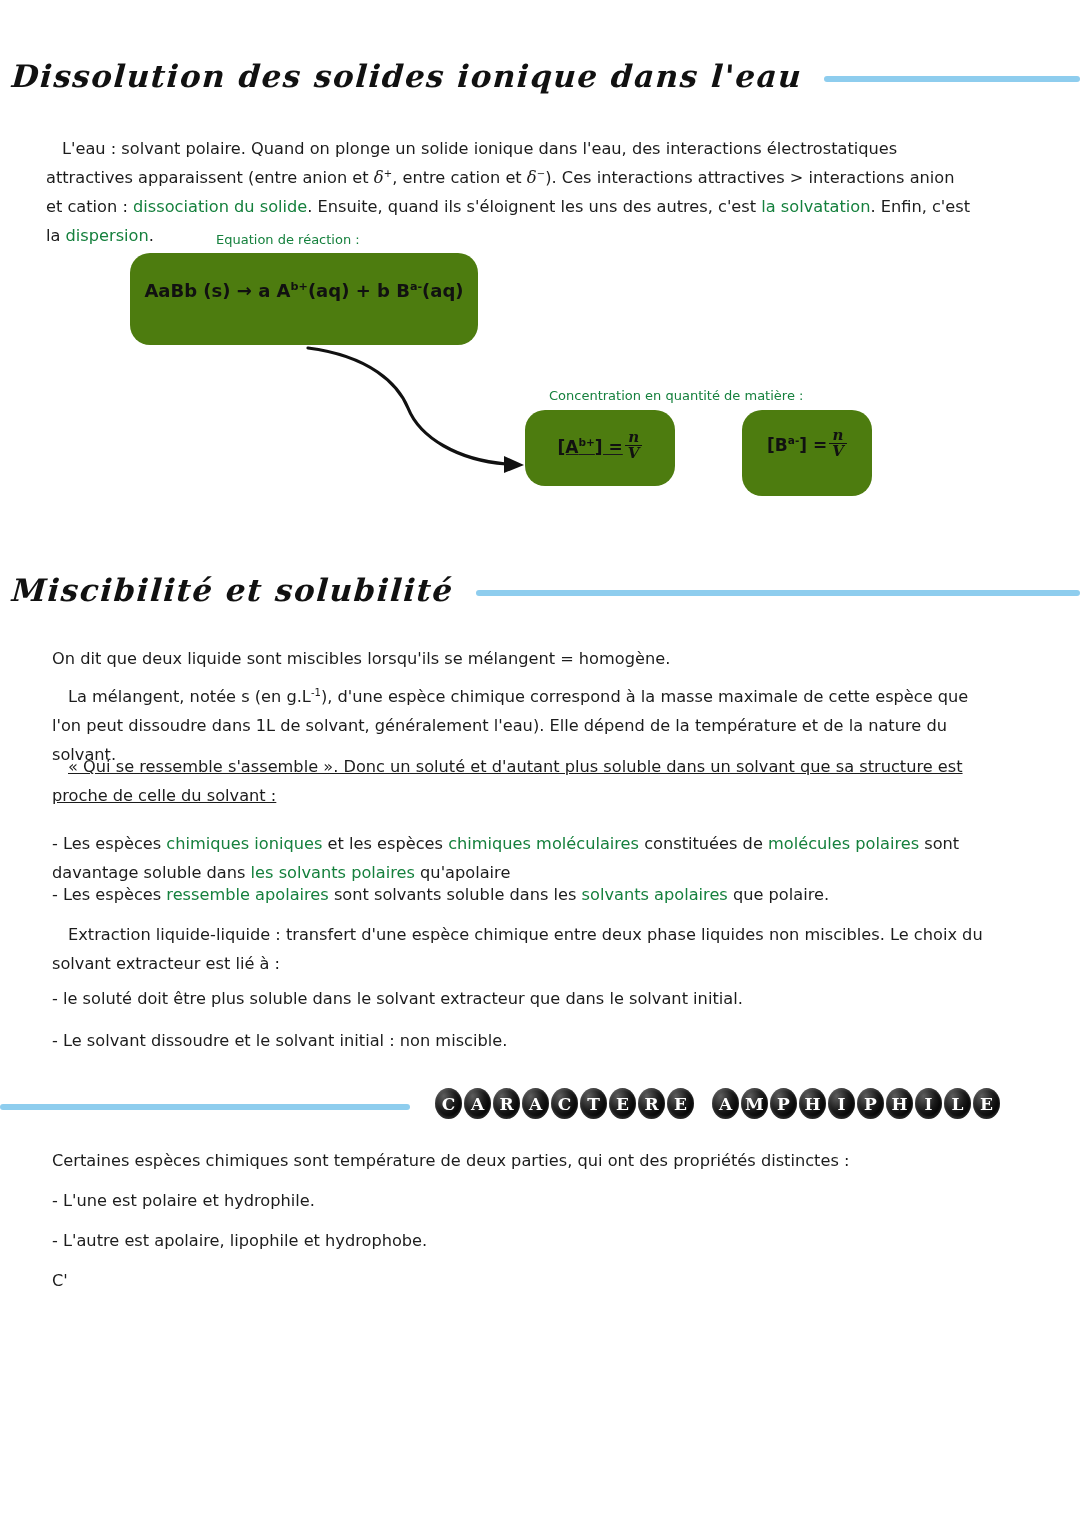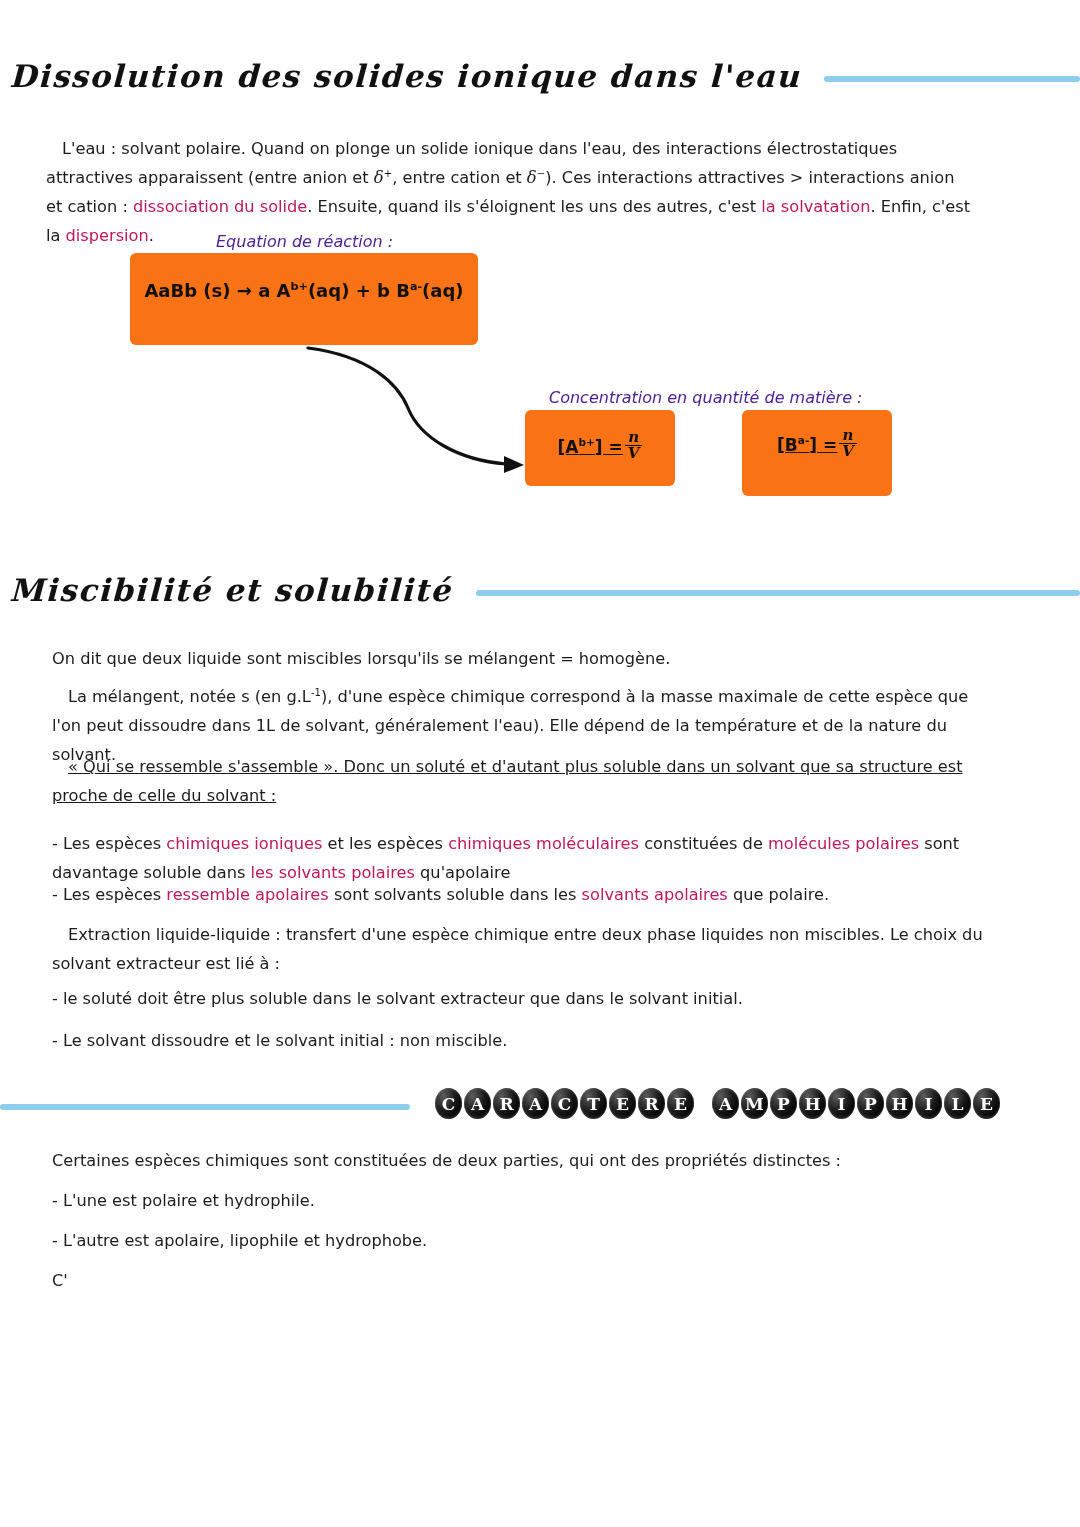--- a/index.html
+++ b/index.html
@@ -48,45 +48,44 @@
   
   .para {
     position: absolute;
     font-family: "DejaVu Sans", sans-serif;
     font-size: 16.2px;
     line-height: 29px;
     color: #1c1c1c;
     text-align: left;
   }
   .para.indent { text-indent: 16px; }
-  .blue { color: #be185d; }
+  .blue { color: #15803d; }
 
   sup.sm { font-size: 0.62em; vertical-align: super; line-height: 0; }
   .delta {
     font-family: "DejaVu Serif", serif;
     font-style: italic;
     font-size: 1.02em;
   }
 
   
   .bluebox {
     position: absolute;
-    background: #f97316;
-    border-radius: 6px;
+    background: #4d7c0f;
+    border-radius: 20px;
     display: flex;
     align-items: flex-start;
     justify-content: center;
   }
   .boxlabel {
     position: absolute;
     font-family: "DejaVu Sans", sans-serif;
-    font-size: 16px;
-    color: #4c1d95;
+    font-size: 13px;
+    color: #15803d;
     white-space: nowrap;
-    font-style: italic;
   }
   .eqtext {
     font-family: "DejaVu Sans", sans-serif;
     font-size: 18px;
     font-weight: 600;
     color: #111;
     white-space: nowrap;
   }
   .frac {
     display: inline-flex;
@@ -172,21 +171,21 @@
 
 <div class="bluebox" style="left:525px; top:410px; width:150px; height:76px;text-decoration:underline;">
   <div class="eqtext" style="margin-top:22px; font-size:17px;">
     <span>[A</span><sup class="sm">b+</sup><span>] =</span><span class="frac">
         <span class="num">n</span>
         <span class="den">V</span>
       </span>
   </div>
 </div>
 
-<div class="bluebox" style="left:742px; top:410px; width:150px; height:86px;text-decoration:underline;">
+<div class="bluebox" style="left:742px; top:410px; width:130px; height:86px;">
   <div class="eqtext" style="margin-top:20px; font-size:17px;">
     <span>[B</span><sup class="sm">a-</sup><span>] =</span><span class="frac">
         <span class="num">n</span>
         <span class="den">V</span>
       </span>
   </div>
 </div>
 
 <div class="section-head" style="top:572px;">
   <div class="title">Miscibilité et solubilité</div>
@@ -233,19 +232,19 @@
     <div class="key">P</div>
     <div class="key">H</div>
     <div class="key">I</div>
     <div class="key">P</div>
     <div class="key">H</div>
     <div class="key">I</div>
     <div class="key">L</div>
     <div class="key">E</div>
   </div>
 
-<div class="para" style="left:52px; top:1146px; width:940px;">Certaines espèces chimiques sont constituées de deux parties, qui ont des propriétés distinctes :</div>
+<div class="para" style="left:52px; top:1146px; width:940px;">Certaines espèces chimiques sont température de deux parties, qui ont des propriétés distinctes :</div>
 
 <div class="para" style="left:52px; top:1186px; width:940px;">- L'une est polaire et hydrophile.</div>
 
 <div class="para" style="left:52px; top:1226px; width:940px;">- L'autre est apolaire, lipophile et hydrophobe.</div>
 
 <div class="para" style="left:52px; top:1266px; width:940px;">C'</div>
 
 </body></html>

